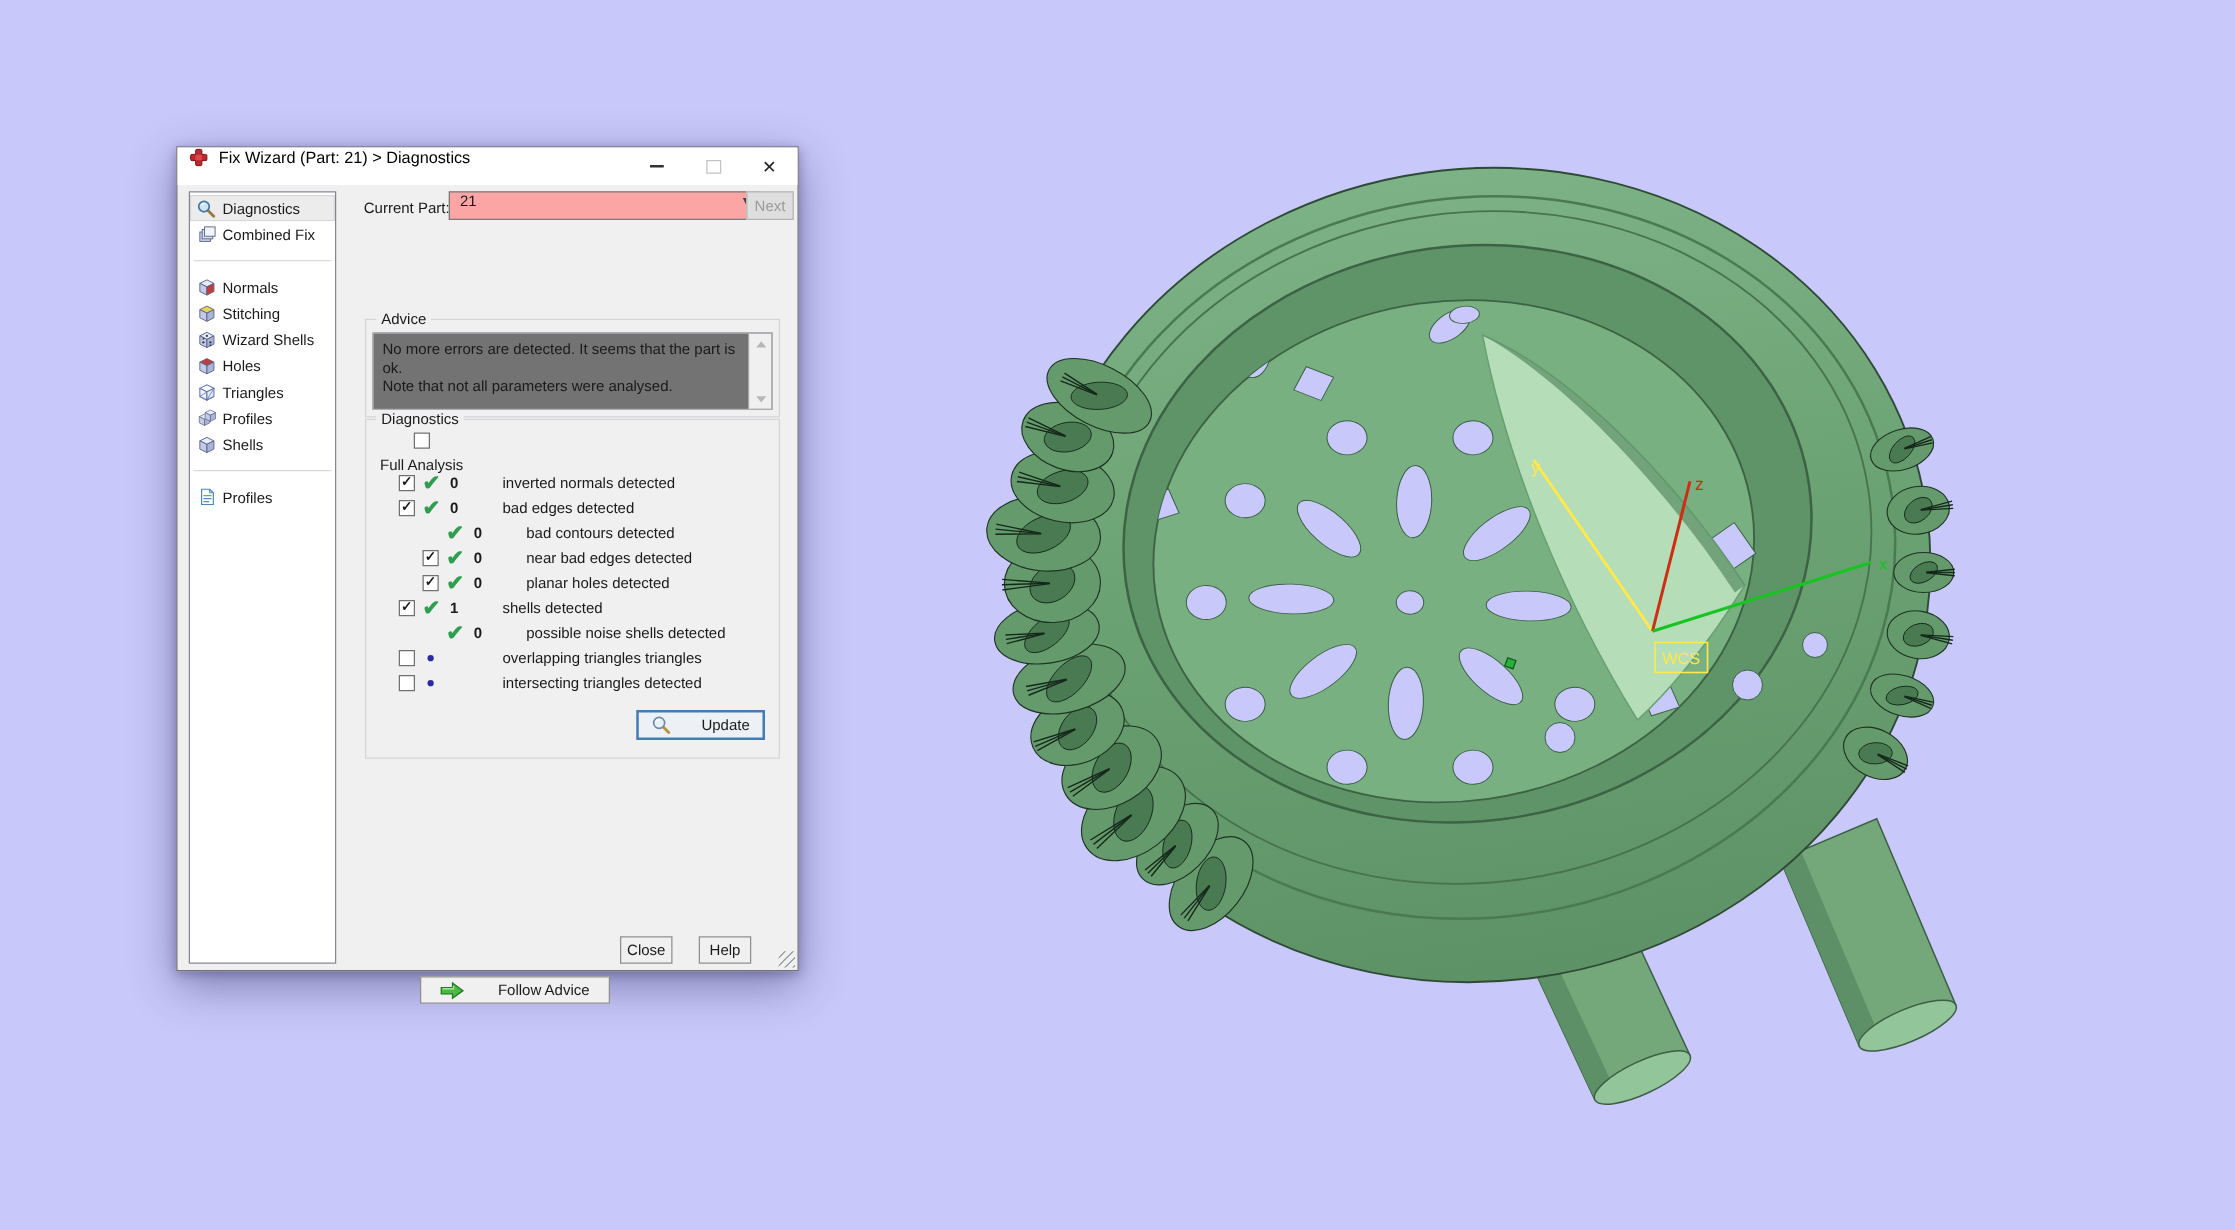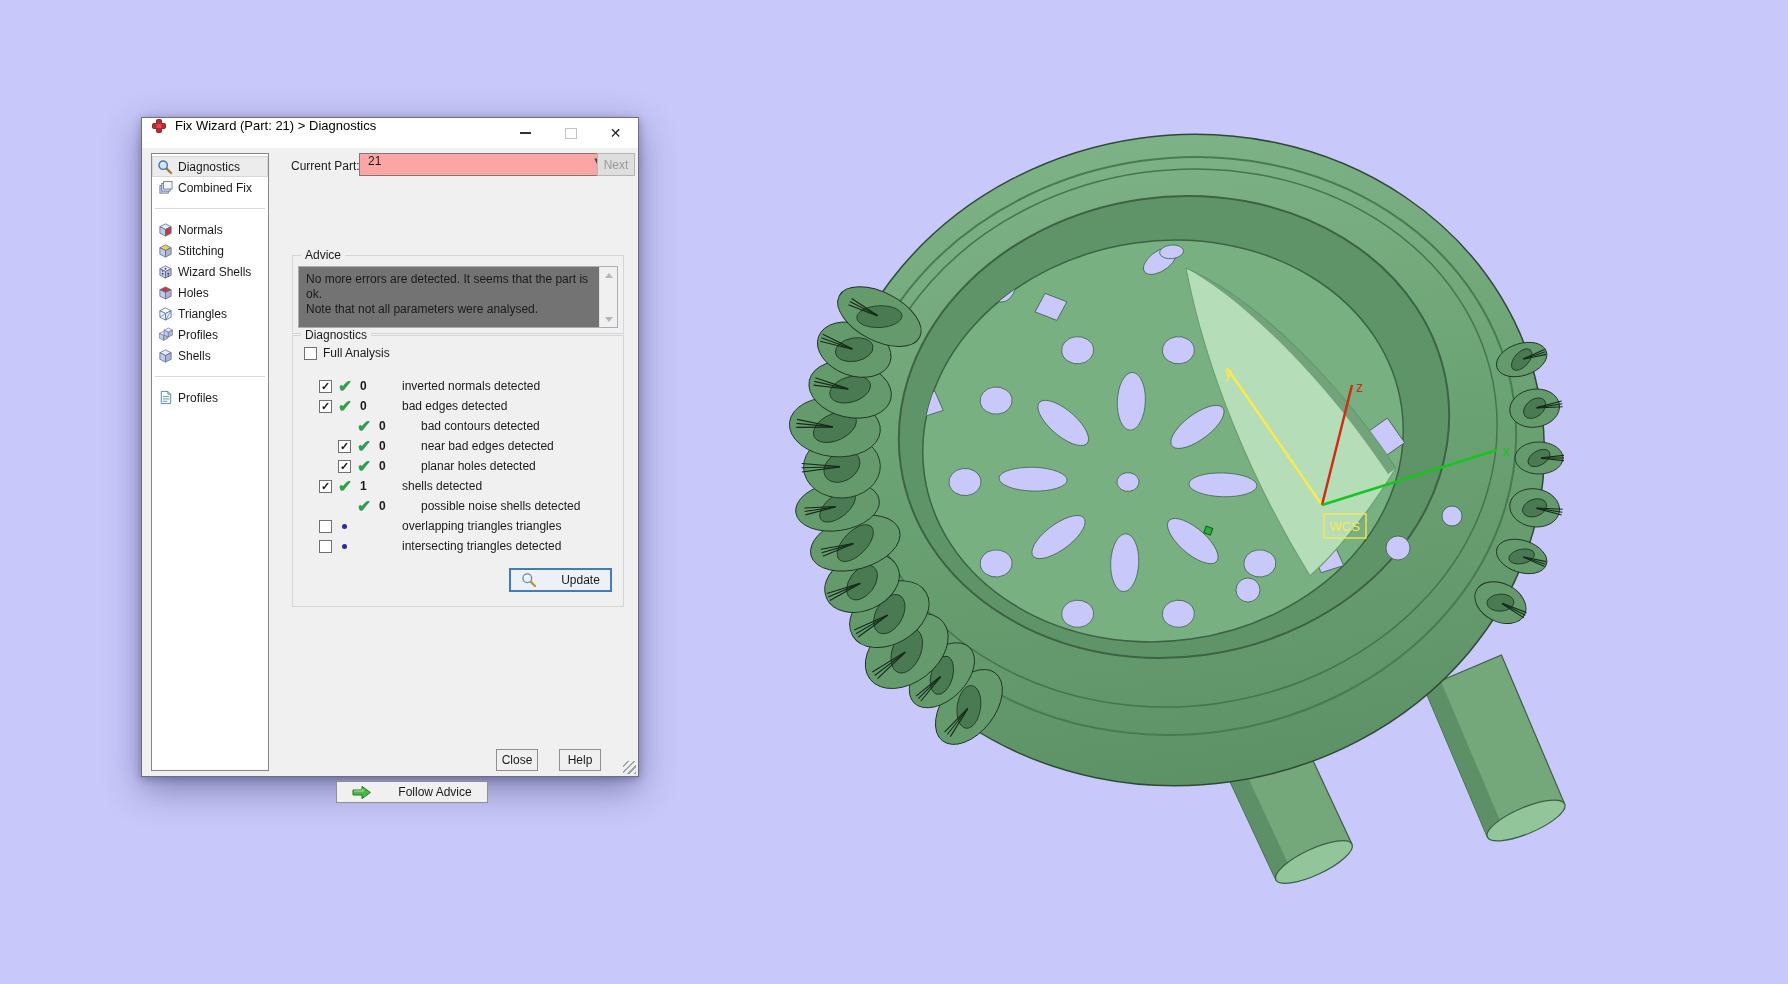--- a/index.html
+++ b/index.html
@@ -62,21 +62,21 @@
     position:absolute;left:5px;right:5px;top:10px;bottom:5px;
     background:#737373;border:1px solid #abadb3;display:flex;
   }
   .advice-text{flex:1;padding:5px 2px 0 7px;line-height:15px;}
   .advice-scroll{width:17px;background:#f0f0f0;border-left:1px solid #e2e2e2;display:flex;flex-direction:column;justify-content:space-between;}
   .scr-btn{height:16px;display:flex;align-items:center;justify-content:center;}
   .tri-up{width:0;height:0;border-left:4px solid transparent;border-right:4px solid transparent;border-bottom:5px solid #b7b7ba;}
   .tri-dn{width:0;height:0;border-left:4px solid transparent;border-right:4px solid transparent;border-top:5px solid #b7b7ba;}
 
   
-  .full-analysis{position:absolute;left:11px;top:10px;display:flex;align-items:center;gap:6px;}
+  .full-analysis{position:absolute;left:11px;top:10px;display:flex;align-items:center;gap:6px;flex-direction:column;}
   .checkbox{
     width:13px;height:13px;box-sizing:border-box;background:#fff;border:1px solid #707070;
     display:inline-flex;align-items:center;justify-content:center;
     font-size:11px;font-weight:bold;color:#1a1a1a;line-height:11px;
   }
   .diag-rows{position:absolute;left:11px;right:6px;top:40px;padding-left:15px;}
   .diag-row{height:20px;display:flex;align-items:center;}
   .slot-ind{width:19px;flex:0 0 auto;}
   .slot-cb{width:19px;flex:0 0 auto;display:flex;align-items:center;}
   .slot-st{width:22px;flex:0 0 auto;display:flex;align-items:center;}

